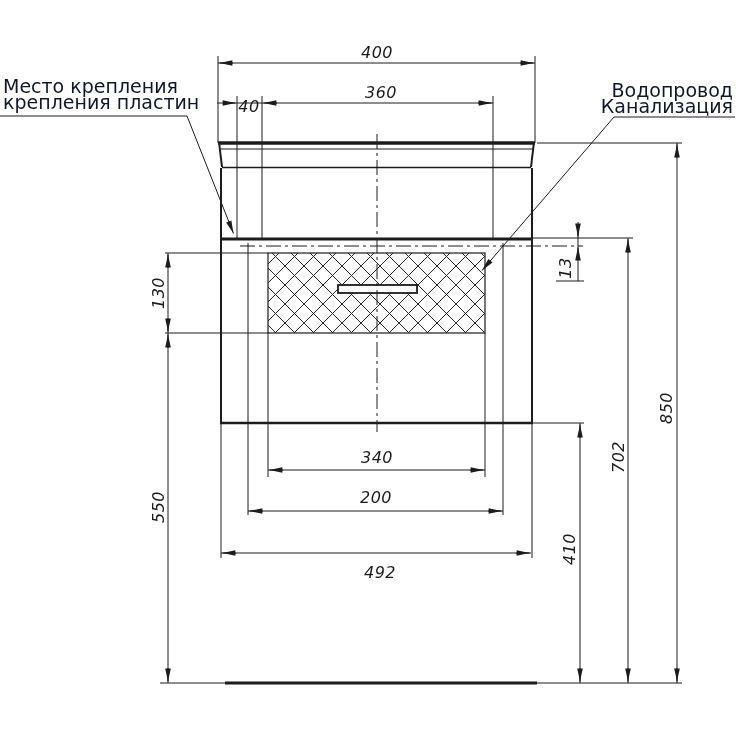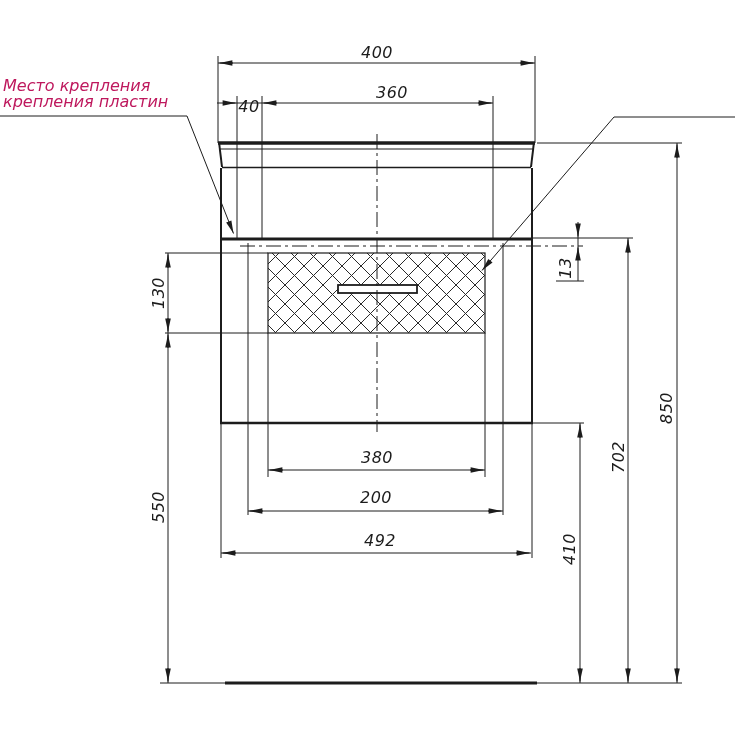--- a/index.html
+++ b/index.html
@@ -21,24 +21,23 @@
     font-size: 16px;
     color: #1c1c1c;
     white-space: nowrap;
     letter-spacing: 0.5px;
   }
   .dim-label.vertical {
     transform: translate(-50%, -50%) rotate(-90deg);
   }
   .note {
     position: absolute;
-    font-style: italic;
-    font-size: 16px;
+    font-size: 19px;
     line-height: 16px;
-    color: #be185d;
+    color: #0f172a;
     white-space: nowrap;
   }
   .note.right { text-align: right; }
 </style>
 </head>
 <body>
 
 <div class="canvas">
 
   <svg width="736" height="736" viewBox="0 0 736 736">
@@ -168,38 +167,42 @@
         <line x1="614" y1="117" x2="482" y2="270.5" marker-end="url(#arr)"></line>
       </g>
     </g>
   </svg>
 
   <div class="note" style="left:3px; top:78px">
     <div>Место крепления</div>
     <div>крепления пластин</div>
   </div>
 
+  <div class="note right" style="right:3px; top:82px">
+    <div>Водопровод</div>
+    <div>Канализация</div>
+  </div>
 
   <div class="dim-label" style="left:377px; top:52px">400</div>
 
   <div class="dim-label" style="left:249px; top:106px">40</div>
 
-  <div class="dim-label" style="left:392px; top:92px">360</div>
+  <div class="dim-label" style="left:381px; top:92px">360</div>
 
   <div class="dim-label vertical" style="left:158px; top:293px">130</div>
 
   <div class="dim-label vertical" style="left:158px; top:507px">550</div>
 
   <div class="dim-label vertical" style="left:565px; top:268px">13</div>
 
-  <div class="dim-label" style="left:377px; top:457px">380</div>
+  <div class="dim-label" style="left:377px; top:457px">340</div>
 
   <div class="dim-label" style="left:376px; top:497px">200</div>
 
-  <div class="dim-label" style="left:380px; top:540px">492</div>
+  <div class="dim-label" style="left:380px; top:572px">492</div>
 
   <div class="dim-label vertical" style="left:569px; top:549px">410</div>
 
   <div class="dim-label vertical" style="left:618px; top:457px">702</div>
 
   <div class="dim-label vertical" style="left:666px; top:408px">850</div>
 
 </div>
 
 </body></html>

